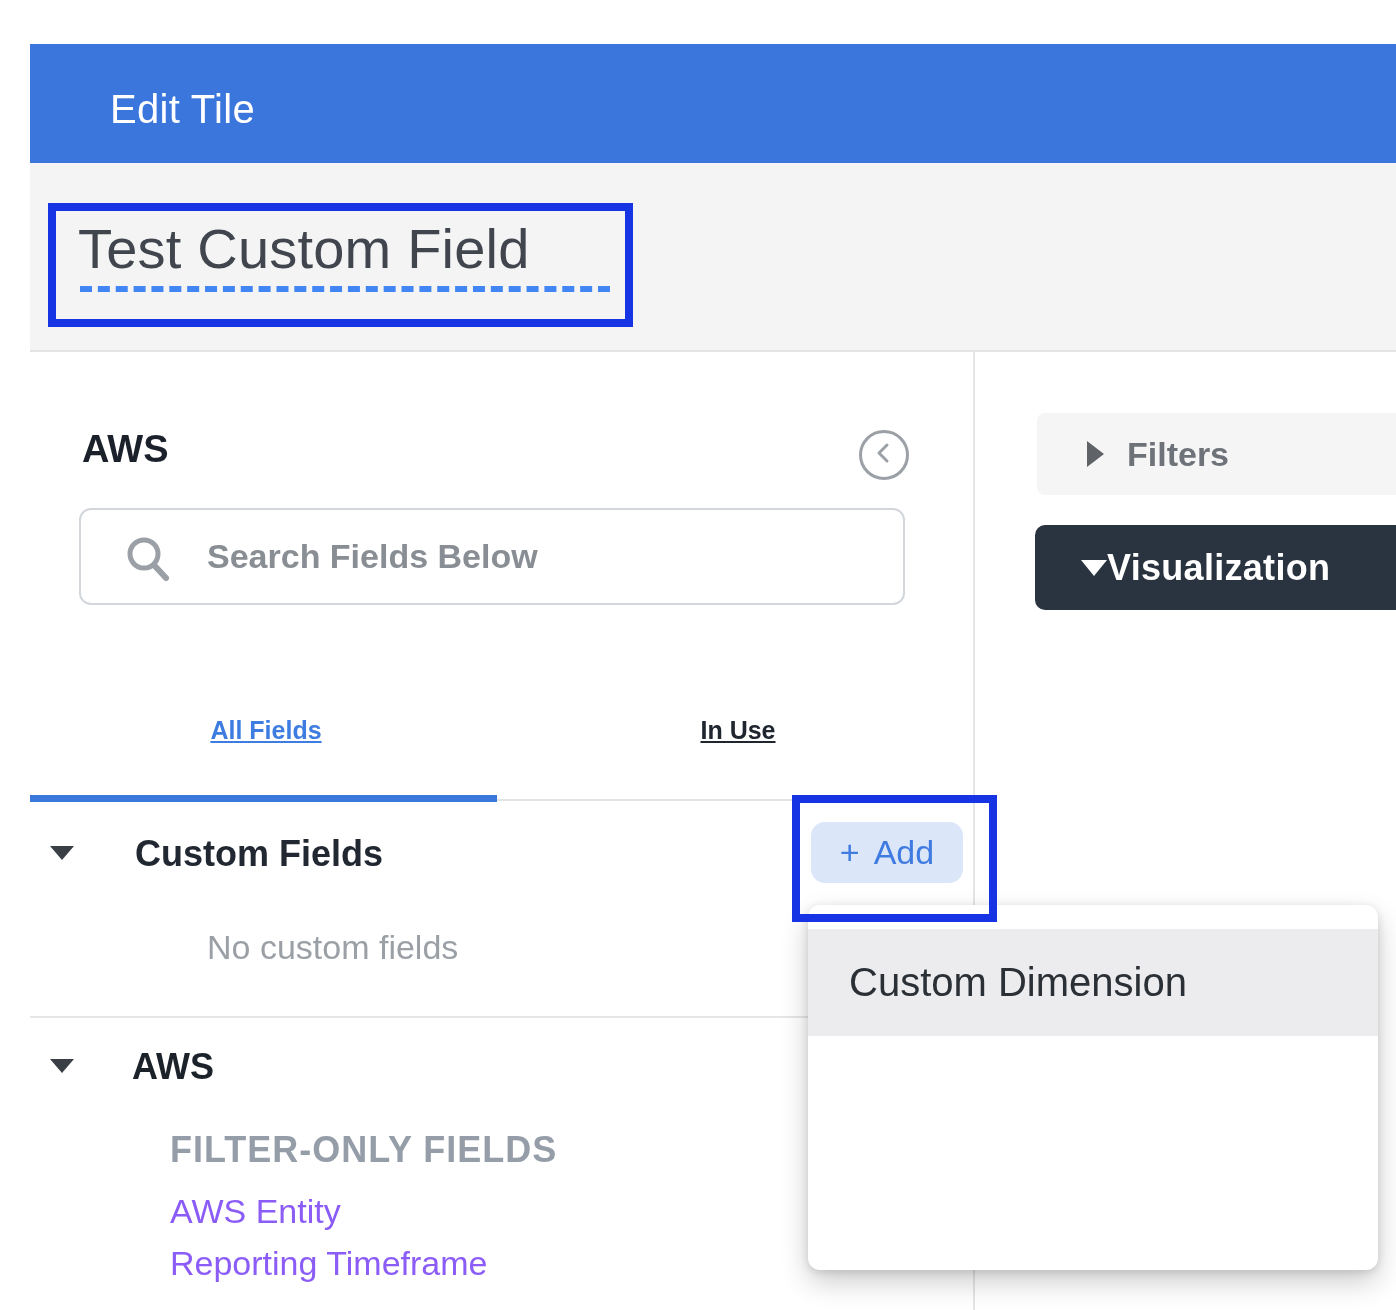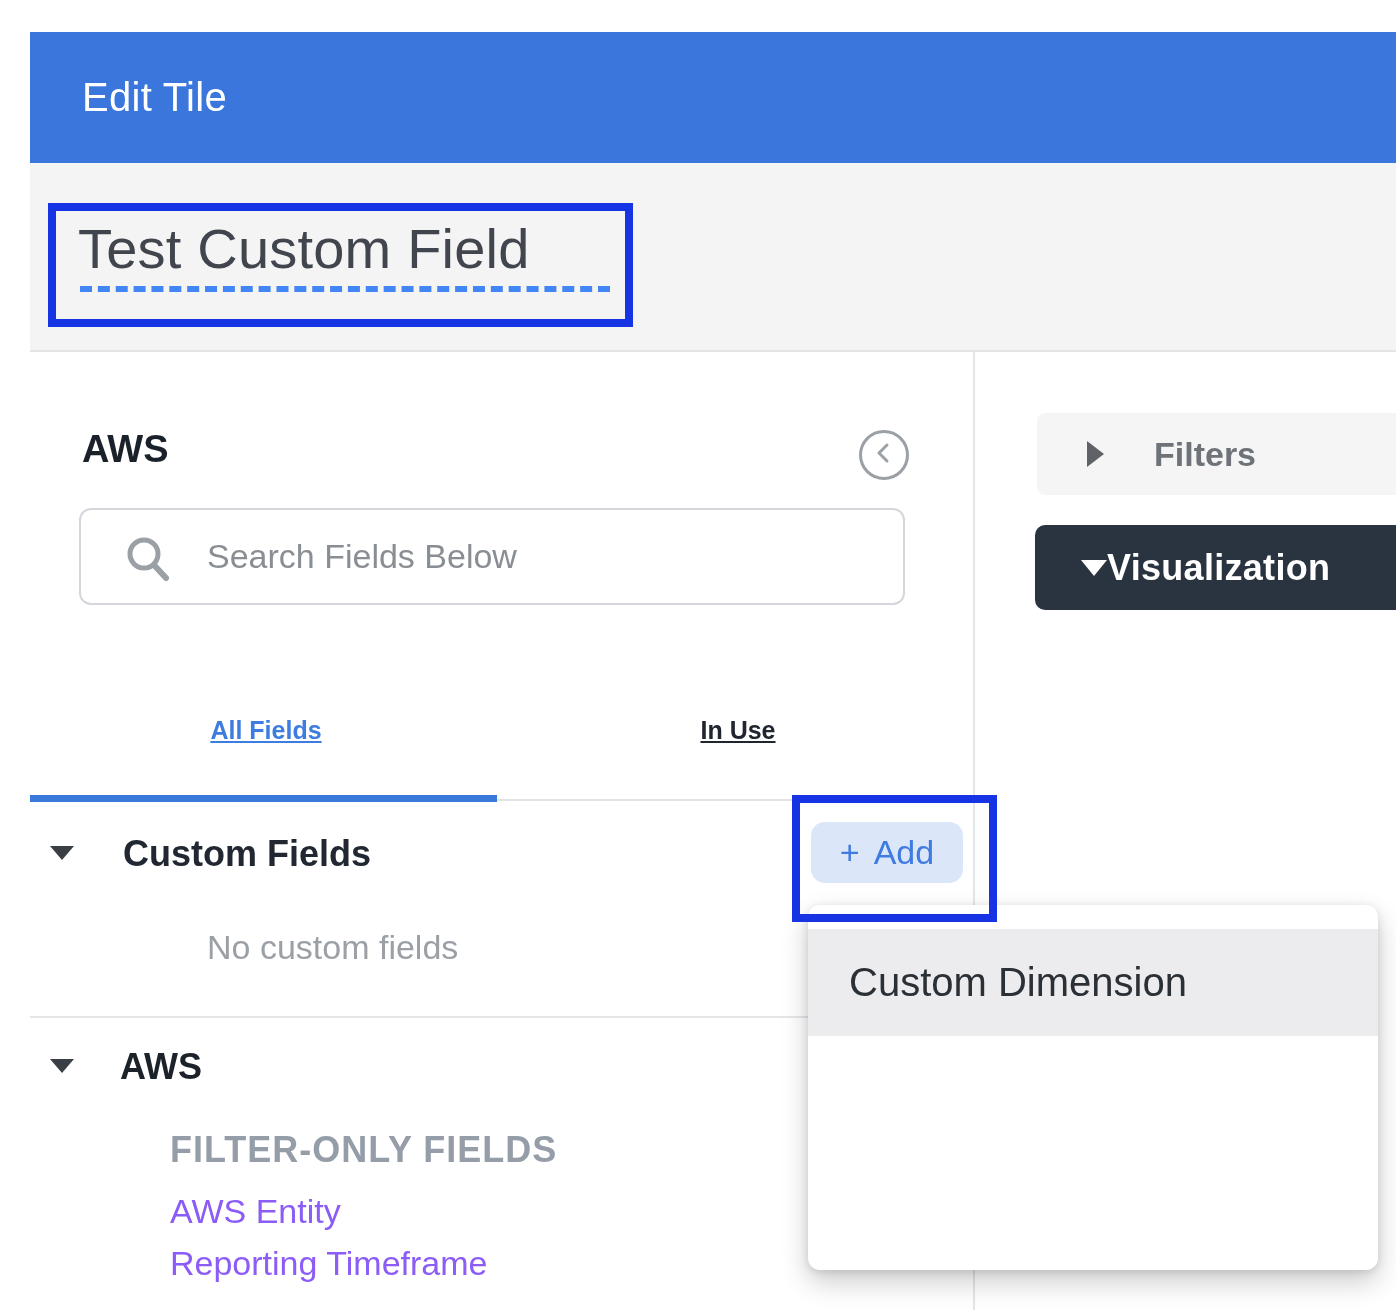--- a/index.html
+++ b/index.html
@@ -2,22 +2,22 @@
 <html><head>
 <meta charset="utf-8">
 <style>
   * { margin:0; padding:0; box-sizing:border-box; }
   html,body { width:1396px; height:1310px; background:#ffffff;
     font-family:"Liberation Sans", sans-serif; overflow:hidden; position:relative; }
 
   .abs { position:absolute; }
 
   
-  .dlg-header { left:30px; top:32px; width:1366px; height:131px; background:#3b76dd;
-    display:flex; align-items:center; padding-left:52px; }
+  .dlg-header { left:30px; top:44px; width:1366px; height:131px; background:#3b76dd;
+    display:flex; align-items:center; padding-left:80px; }
   .dlg-header .title { color:#ffffff; font-size:40px; font-weight:500; letter-spacing:.3px; }
 
   .title-band { left:30px; top:163px; width:1366px; height:189px; background:#f4f4f5;
     border-bottom:2px solid #e3e4e6; }
   .tile-title-text { left:78px; top:216px; font-size:56px; color:#41464e; letter-spacing:.2px; }
   .tile-title-underline { left:80px; top:286px; width:530px; height:0;
     border-top:6px dashed #4285f4; }
 
   
   .annot { border:8px solid #1734e4; background:transparent; z-index:60; pointer-events:none; }
@@ -29,57 +29,57 @@
 
   
   .explore-name { left:82px; top:428px; font-size:38px; font-weight:700; color:#1b212b; }
   .collapse-btn { left:859px; top:430px; width:50px; height:50px; border:3px solid #9aa0a6;
     border-radius:50%; display:flex; align-items:center; justify-content:center; background:#fff; }
 
   .search-box { left:79px; top:508px; width:826px; height:97px; background:#fff;
     border:2px solid #d3d6da; border-radius:12px; }
   .search-input { position:absolute; left:0; top:0; width:100%; height:100%; border:none;
     outline:none; background:transparent; padding-left:126px; font-size:34px; color:#a21caf;
-    font-family:"Liberation Sans", sans-serif; }
+    font-family:"Liberation Sans", sans-serif;font-weight:bold; }
   .search-input::placeholder { color:#888e94; opacity:1; }
   .search-glyph { position:absolute; left:42px; top:24px; }
 
   .tab { top:700px; height:60px; width:472px; display:flex; align-items:center;
     justify-content:center; font-size:25px; font-weight:600;text-decoration:underline; }
   .tab-all { left:30px; color:#3d7ce0; }
   .tab-inuse { left:502px; color:#202630; }
   .tab-track { left:30px; top:799px; width:944px; height:2px; background:#e1e3e6; }
   .tab-active-bar { left:30px; top:795px; width:467px; height:7px; background:#3b78dc; }
 
   .caret-down { width:0; height:0; border-left:12px solid transparent;
     border-right:12px solid transparent; border-top:14px solid #3a3f46; }
   .caret-cf { left:50px; top:846px; }
   .caret-aws { left:50px; top:1059px; }
 
-  .sec-label { font-size:36px; color:#222831; }
+  .sec-label { font-size:36px; color:#222831;margin-left:12px; }
   .lbl-custom-fields { left:123px; top:833px; font-weight:600; }
   .lbl-aws { left:120px; top:1046px; font-weight:700; color:#1c222a; }
 
   .add-btn { left:811px; top:822px; width:152px; height:61px; background:#dbe6f9;
     border-radius:14px; display:flex; align-items:center; justify-content:center;
     gap:14px; color:#3f7be0; font-size:34px; font-weight:500; }
 
   .empty-note { left:207px; top:928px; font-size:34px; color:#9aa0a6; }
 
   .h-divider { left:30px; top:1016px; width:944px; height:2px; background:#e4e6e8; }
 
   .group-label { left:170px; top:1129px; font-size:36px; font-weight:600; color:#959da8;
     letter-spacing:1px; }
   .field-item { left:170px; font-size:34px; color:#8b5cf6; }
   .fi-1 { top:1192px; }
   .fi-2 { top:1244px; }
 
   
   .filters-bar { left:1037px; top:413px; width:359px; height:82px; background:#f5f5f6;
-    border-radius:8px 0 0 8px; display:flex; align-items:center; padding-left:50px; gap:50px; }
+    border-radius:8px 0 0 8px; display:flex; align-items:center; padding-left:50px; gap:23px; }
   .tri-right { width:0; height:0; border-top:13px solid transparent;
     border-bottom:13px solid transparent; border-left:17px solid #5f6368; }
   .filters-bar .lbl { font-size:34px; font-weight:600; color:#6e737a; }
 
   .viz-bar { left:1035px; top:525px; width:361px; height:85px; background:#2a3340;
     border-radius:10px 0 0 10px; display:flex; align-items:center; padding-left:46px; }
   .tri-down-w { width:0; height:0; border-left:13px solid transparent;
     border-right:13px solid transparent; border-top:16px solid #ffffff; }
   .viz-bar .lbl { font-size:36px; font-weight:700; color:#ffffff; letter-spacing:.3px; }
 

